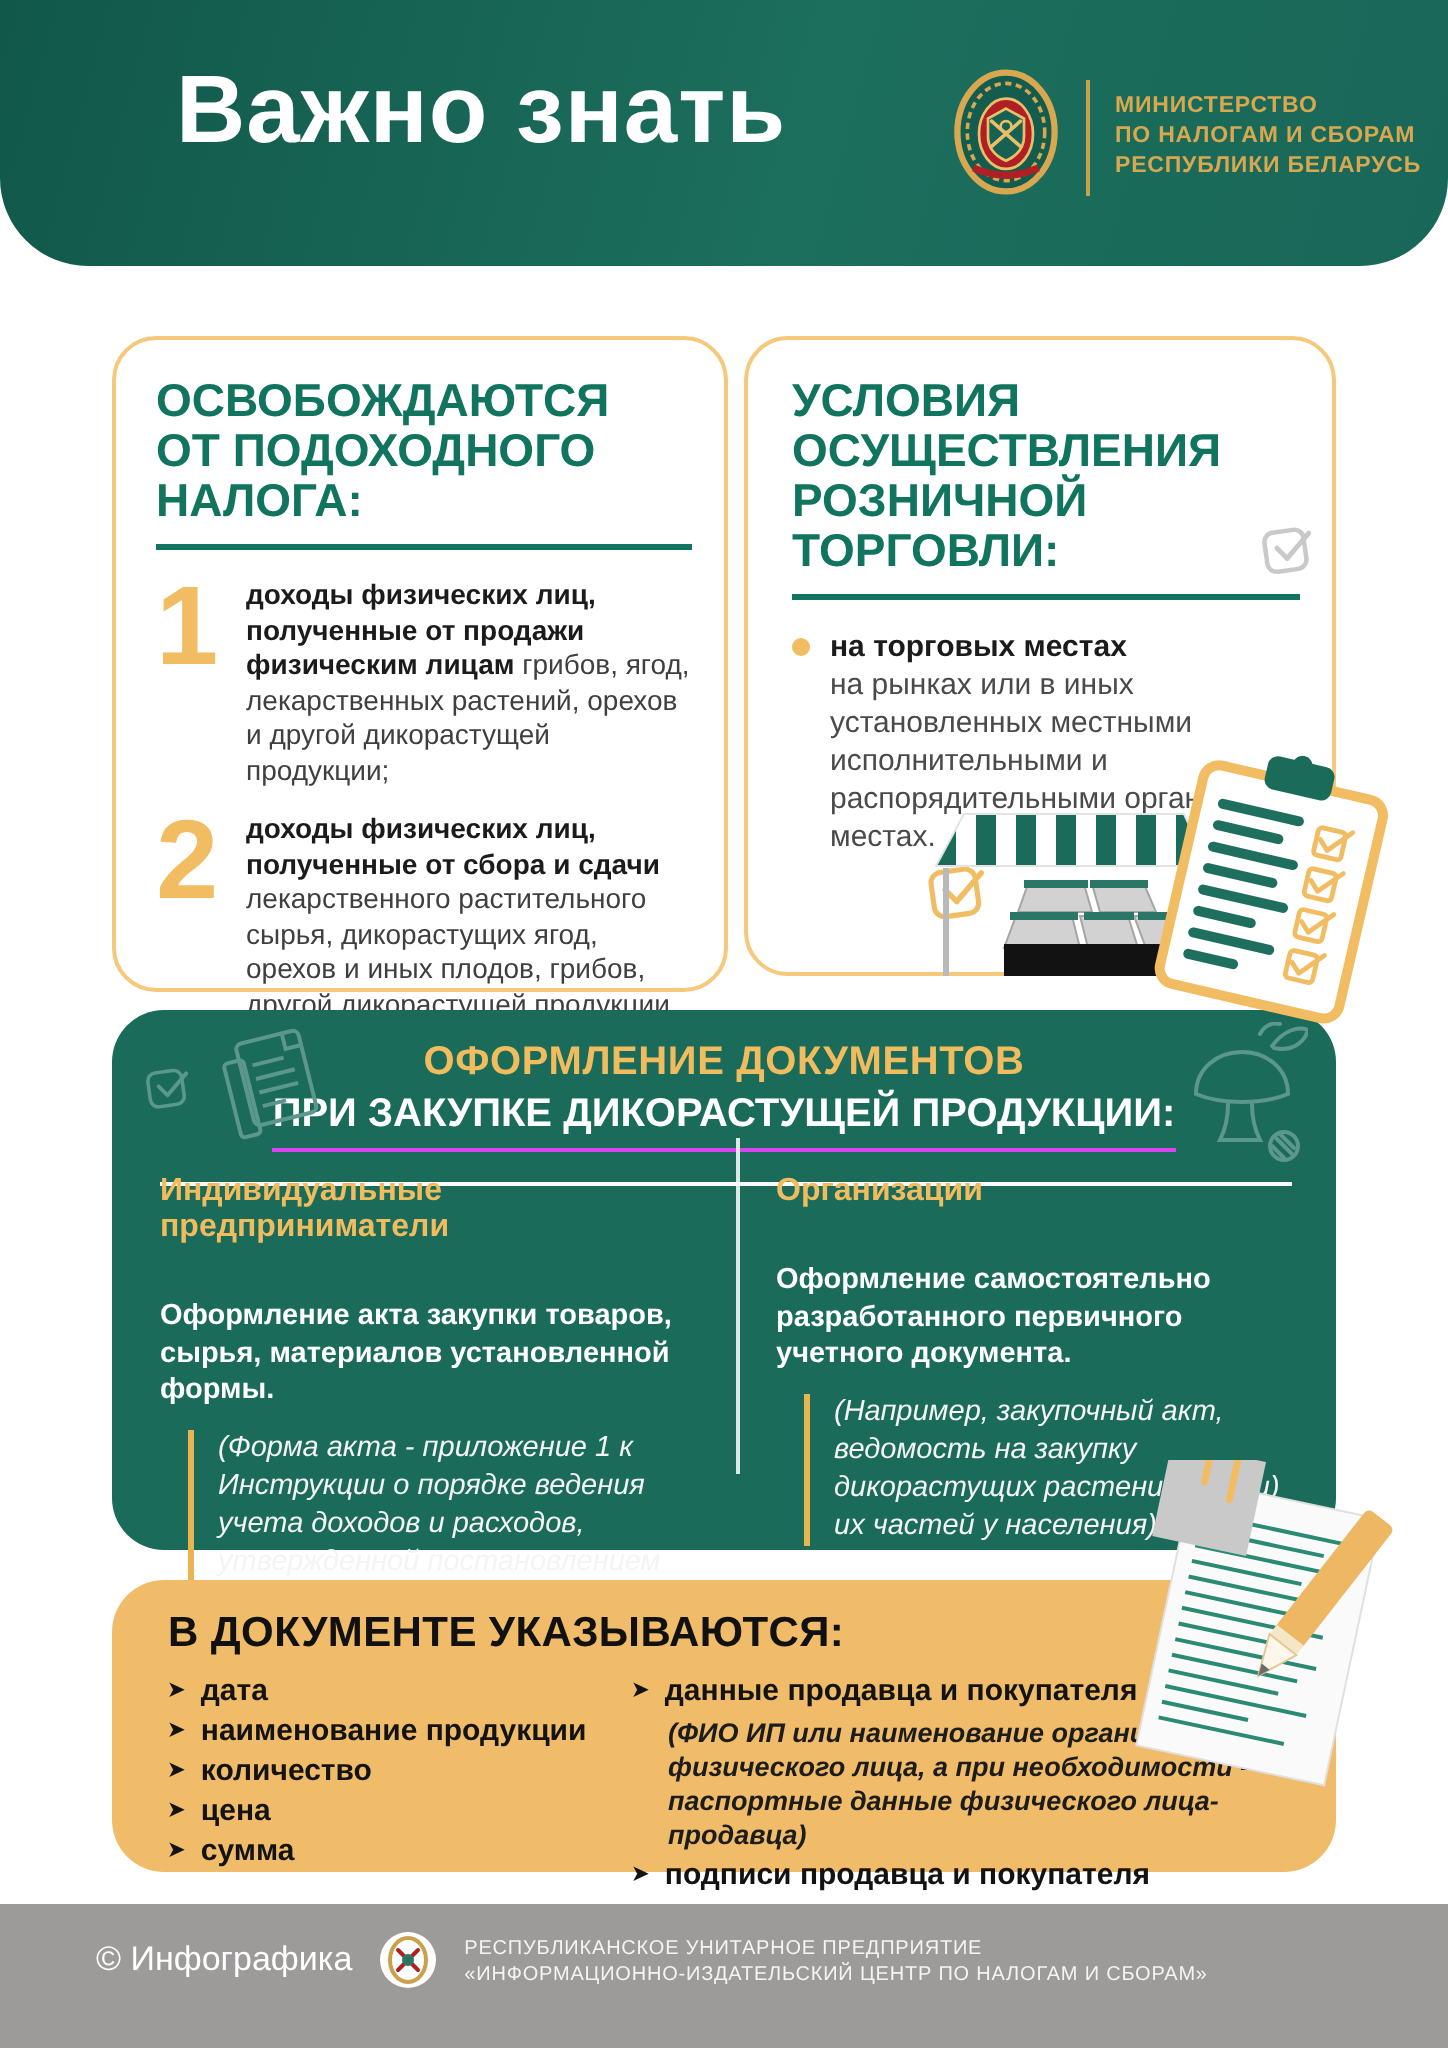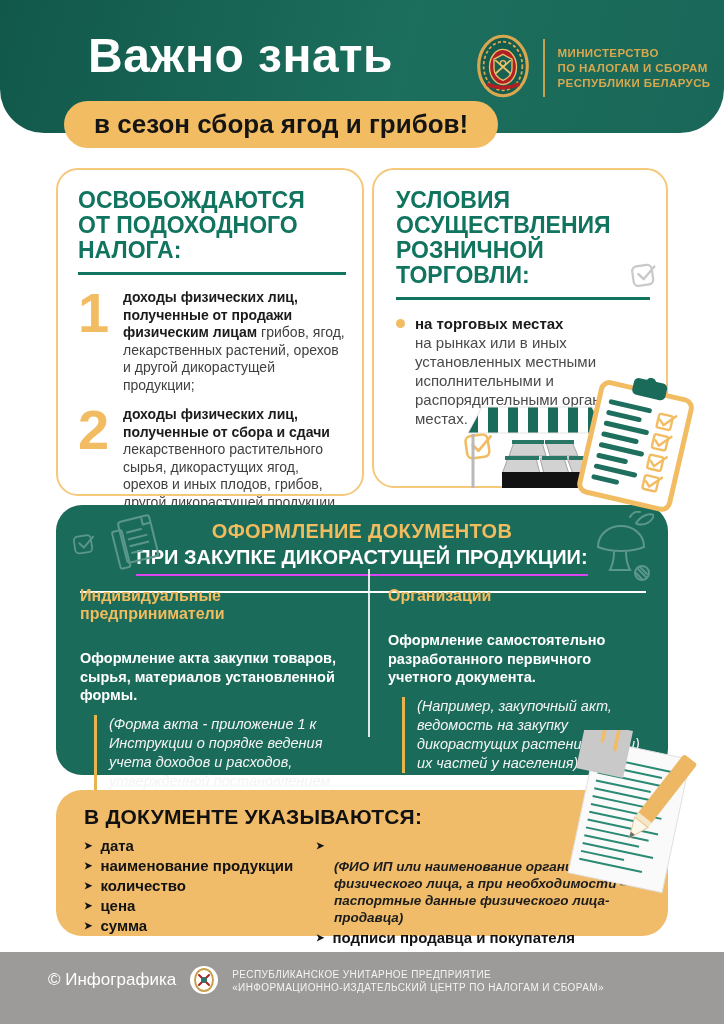--- a/index.html
+++ b/index.html
@@ -104,21 +104,20 @@
         </svg>
       </span>
       <div class="logo-divider"></div>
       <div class="ministry-text">
         <div>МИНИСТЕРСТВО</div>
         <div>ПО НАЛОГАМ И СБОРАМ</div>
         <div>РЕСПУБЛИКИ БЕЛАРУСЬ</div>
       </div>
     </div>
   </div>
-  <div class="badge">в сезон сбора ягод и грибов!</div>
 
   <div class="card card-exempt">
     <div class="card-title">
       <span>ОСВОБОЖДАЮТСЯ</span><br>
       <span>ОТ ПОДОХОДНОГО НАЛОГА:</span>
     </div>
     <div class="num-item">
       <div class="num">1</div>
       <div class="num-text">
         <span class="b">доходы физических лиц, полученные от продажи физическим лицам</span>
@@ -327,20 +326,21 @@
             <span>цена</span>
           </div>
         <div class="fitem">
             <span class="arrow">➤</span>
             <span>сумма</span>
           </div>
       </div>
       <div class="fcol-r">
         <div class="fitem">
             <span class="arrow">➤</span>
+            <span>данные продавца и покупателя</span>
           </div>
         <div class="fnote">(ФИО ИП или наименование организации и физического лица, а при необходимости – паспортные данные физического лица-продавца)</div>
         <div class="fitem">
             <span class="arrow">➤</span>
             <span>подписи продавца и покупателя</span>
           </div>
       </div>
     </div>
   </div>
 

